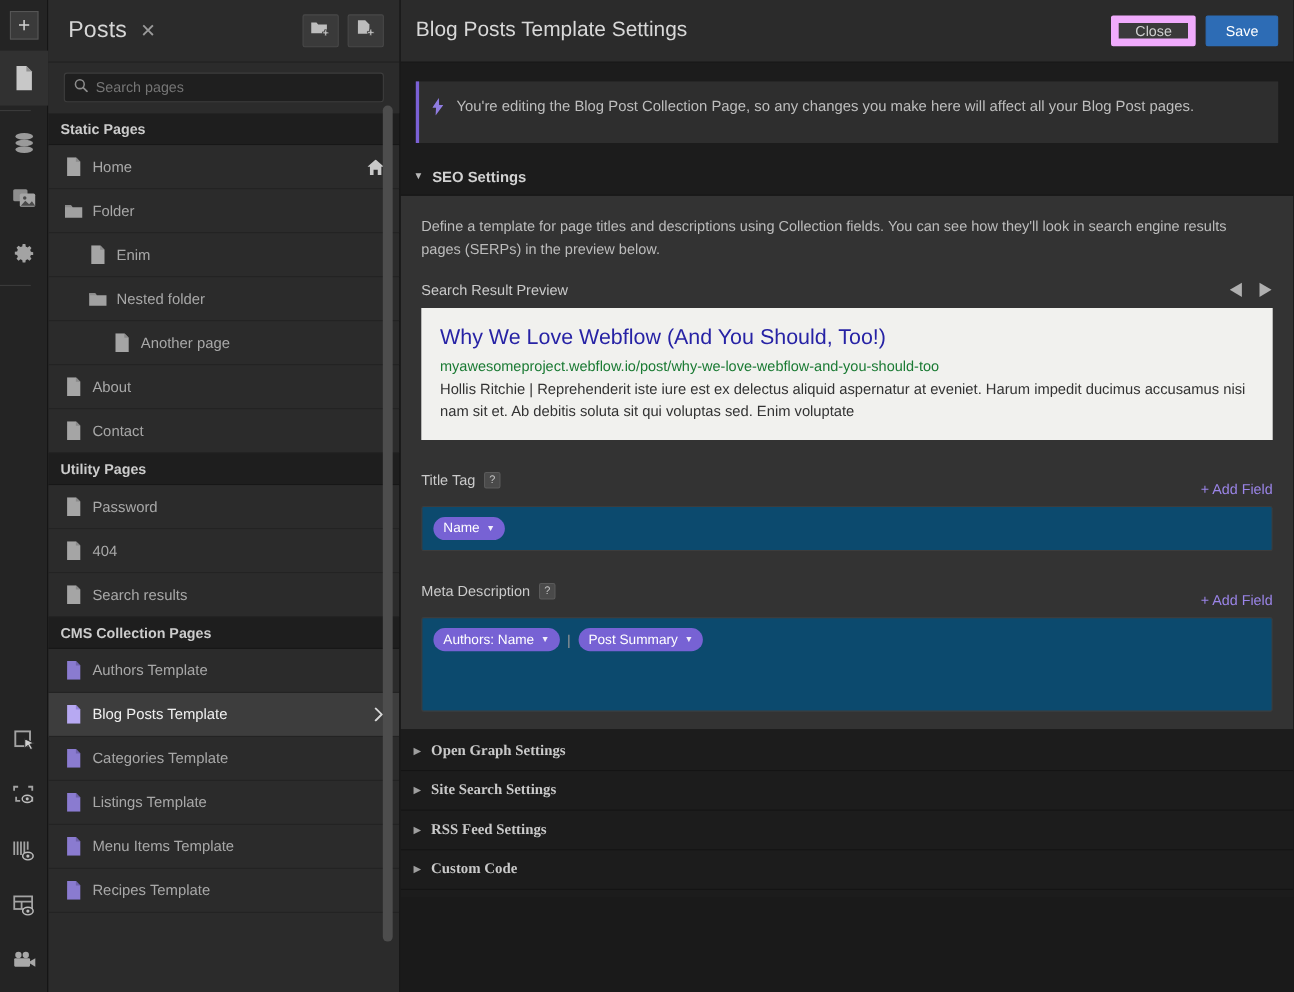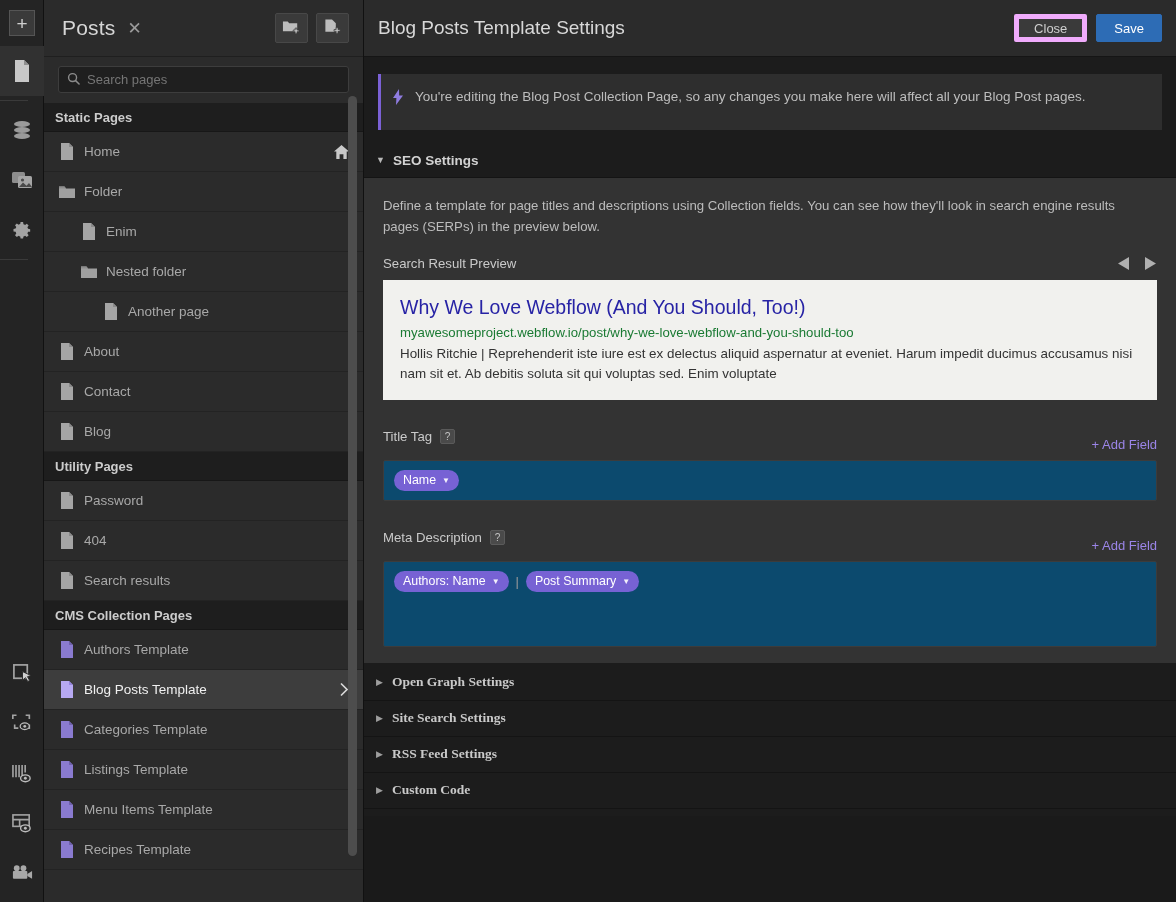--- a/index.html
+++ b/index.html
@@ -116,21 +116,21 @@
     display: flex; flex-direction: column; overflow: hidden;
   }
   .main-header {
     height: 57px; flex: 0 0 57px; background: #2b2b2b;
     border-bottom: 1px solid #151515;
     display: flex; align-items: center; padding: 0 14px 0 14px;
   }
   .main-title { font-size: 19px; color: #d8d8d8; font-weight: 400; }
   .main-header-actions { margin-left: auto; display: flex; gap: 9px; align-items: center; }
   .btn-close {
-    height: 28px; padding: 0 15px; background: #3a3a3a; border: 5px solid #f0abfc;
+    height: 28px; padding: 0 15px; background: #3a3a3a; border: 7px solid #f0abfc;
     border-radius: 2px; color: #cfcfcf; font-size: 13px; cursor: pointer;
     display: flex; align-items: center; font-family: "Liberation Sans", sans-serif;
   }
   .btn-save {
     height: 28px; padding: 0 17px; background: #2d6cb5; border: 1px solid #2d6cb5;
     border-radius: 2px; color: #ffffff; font-size: 13px; cursor: pointer;
     display: flex; align-items: center; font-family: "Liberation Sans", sans-serif;
   }
   .main-scroll { flex: 1 1 auto; overflow: hidden; background: #1c1c1c; }
 
@@ -415,29 +415,20 @@
         <span class="p-label">About</span>
       </div>
       <div class="page-row indent-0">
         <span class="p-icon">
           <svg width="14" height="17" viewBox="0 0 14 17">
             <path d="M1 0h8l4 4v13H1z" fill="#a5a5a5"></path>
             <path d="M9 0v4h4z" fill="#8a8a8a"></path>
           </svg>
         </span>
         <span class="p-label">Contact</span>
-      </div>
-      <div class="page-row indent-0">
-        <span class="p-icon">
-          <svg width="14" height="17" viewBox="0 0 14 17">
-            <path d="M1 0h8l4 4v13H1z" fill="#a5a5a5"></path>
-            <path d="M9 0v4h4z" fill="#8a8a8a"></path>
-          </svg>
-        </span>
-        <span class="p-label">Blog</span>
       </div>
       <div class="group-head">Utility Pages</div>
       <div class="page-row indent-0">
         <span class="p-icon">
           <svg width="14" height="17" viewBox="0 0 14 17">
             <path d="M1 0h8l4 4v13H1z" fill="#a5a5a5"></path>
             <path d="M9 0v4h4z" fill="#8a8a8a"></path>
           </svg>
         </span>
         <span class="p-label">Password</span>

